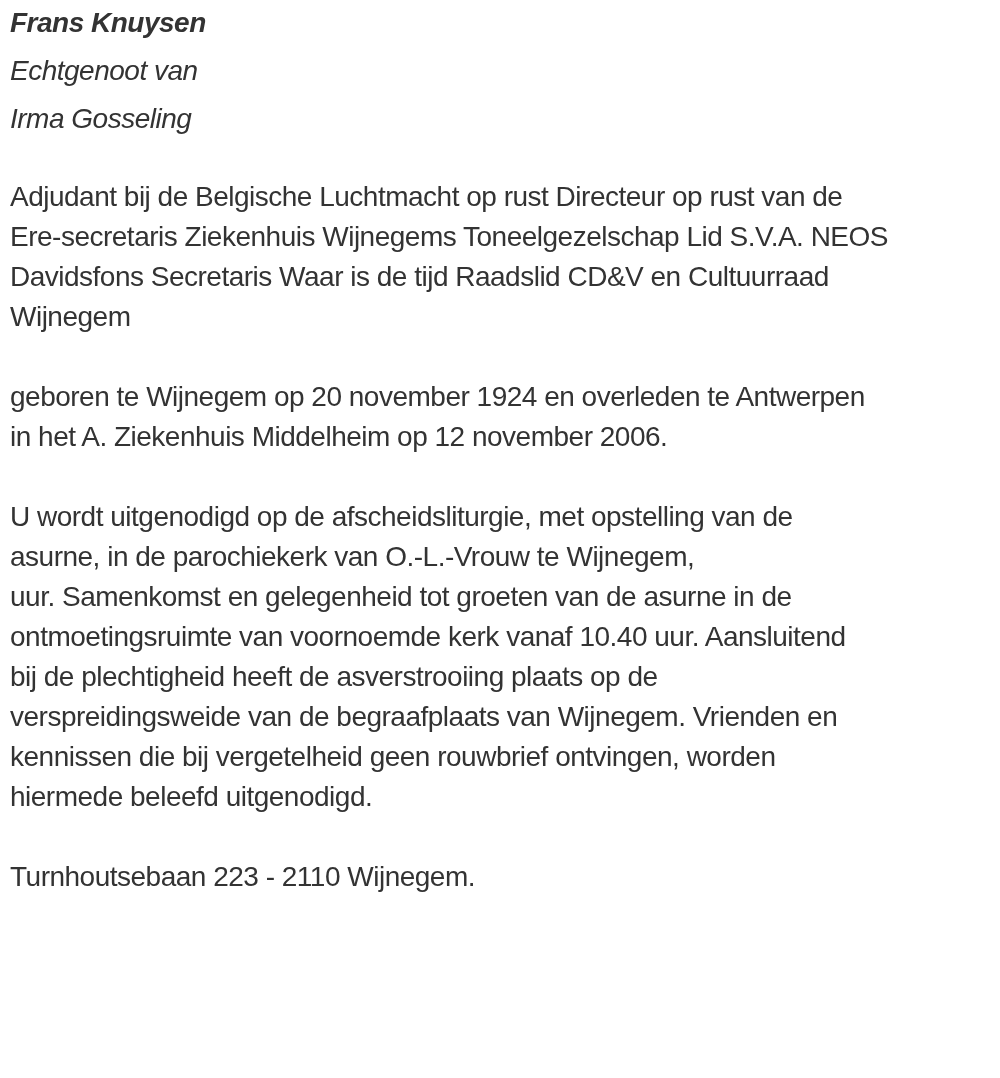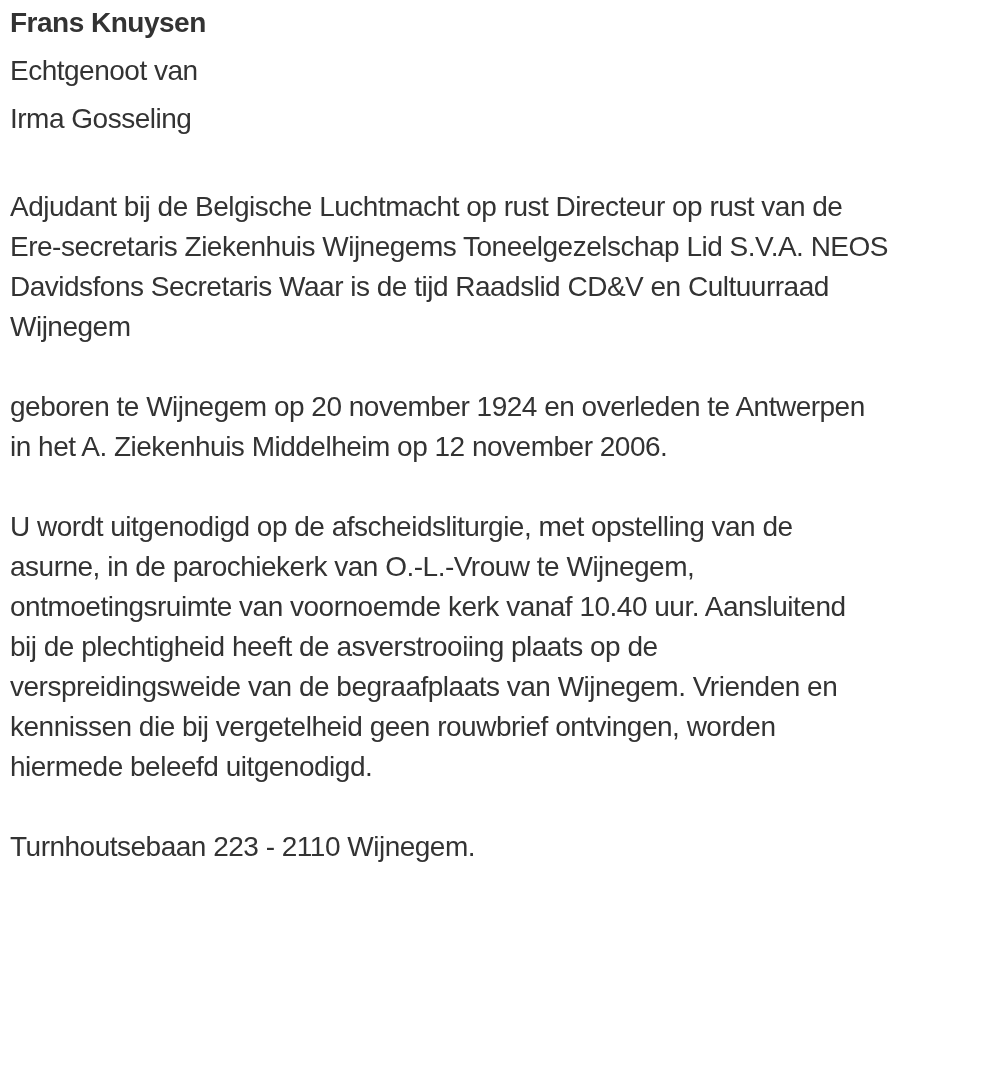--- a/index.html
+++ b/index.html
@@ -26,21 +26,22 @@
     padding: 3px 10px 0 10px;
   }
   .para {
     margin: 0 0 40px 0;
   }
   .line {
     display: block;
     white-space: nowrap;
   }
   .name-group {
-    margin: 0 0 48px 0;
+    margin: 0 0 38px 0;
+    font-style: italic;
   }
   .name-group .line + .line {
     margin-top: 8px;
   }
   .deceased-name {
     font-weight: bold;
   }
 </style>
 </head>
 <body>
@@ -62,20 +63,21 @@
   </p>
 
   <p class="para">
     <span class="line">geboren te Wijnegem op 20 november 1924 en overleden te Antwerpen</span>
     <span class="line">in het A. Ziekenhuis Middelheim op 12 november 2006.</span>
   </p>
 
   <p class="para">
     <span class="line">U wordt uitgenodigd op de afscheidsliturgie, met opstelling van de</span>
     <span class="line">asurne, in de parochiekerk van O.-L.-Vrouw te Wijnegem,</span>
+    <span class="line">uur. Samenkomst en gelegenheid tot groeten van de asurne in de</span>
     <span class="line">ontmoetingsruimte van voornoemde kerk vanaf 10.40 uur. Aansluitend</span>
     <span class="line">bij de plechtigheid heeft de asverstrooiing plaats op de</span>
     <span class="line">verspreidingsweide van de begraafplaats van Wijnegem. Vrienden en</span>
     <span class="line">kennissen die bij vergetelheid geen rouwbrief ontvingen, worden</span>
     <span class="line">hiermede beleefd uitgenodigd.</span>
   </p>
 
   <p class="para">
     <span class="line">Turnhoutsebaan 223 - 2110 Wijnegem.</span>
   </p>

